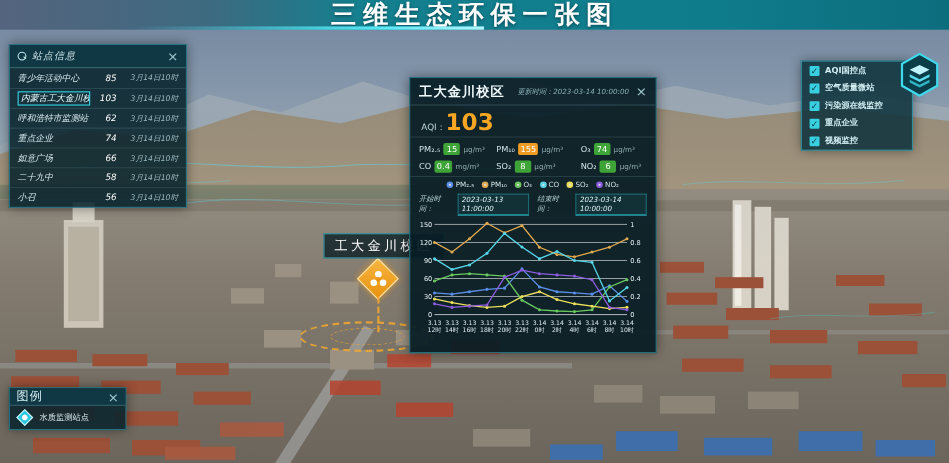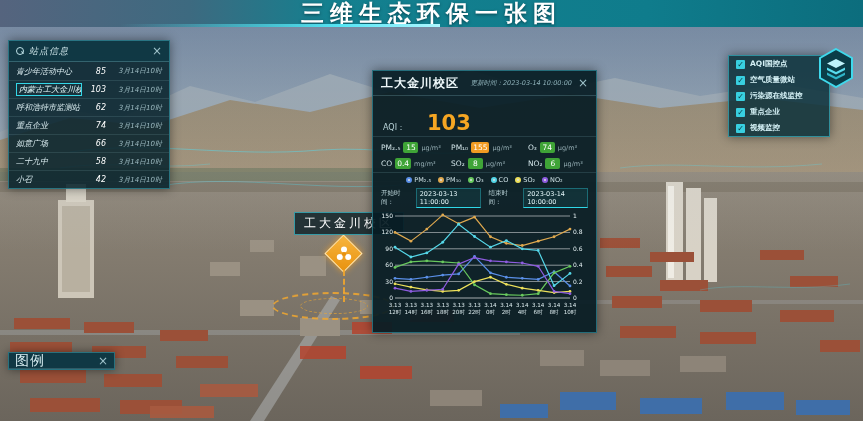--- a/index.html
+++ b/index.html
@@ -44,37 +44,37 @@
   .st-val { font-size:8px; color:#ffffff; width:20px; text-align:right; }
   .st-time { font-size:7px; color:#9cbac1; width:52px; text-align:right; }
 
   
   .popup { left:372px; top:70px; width:225px; z-index:25; padding-bottom:4px;
            background:rgba(6,28,36,0.93); }
   .pu-header { height:25px; display:flex; align-items:center; padding:0 8px; gap:6px;
                border-bottom:1px solid rgba(120,170,180,0.3); }
   .pu-title { font-size:12px; font-weight:bold; color:#eef8fa; letter-spacing:1px; }
   .pu-update { flex:1; text-align:right; font-size:6.5px; color:#8fb2ba;font-style:italic; }
-  .aqi-row { display:flex; align-items:baseline; gap:22px; padding:3px 10px 1px;
-             border-bottom:1px solid rgba(120,170,180,0.2);margin-top:12px; }
+  .aqi-row { display:flex; align-items:baseline; gap:0; padding:3px 10px 1px;
+             border-bottom:1px solid rgba(120,170,180,0.2); }
   .aqi-label { font-size:8px; color:#b9d3d8; }
   .aqi-value { font-size:21px; font-weight:bold; color:#f6a623; }
   .poll-grid { display:grid; grid-template-columns:1.05fr 1.15fr 0.9fr; row-gap:5px;
                padding:5px 8px 3px; border-bottom:1px solid rgba(120,170,180,0.2); }
   .poll-cell { display:flex; align-items:center; gap:3px; }
   .p-name { font-size:7.5px; color:#d2e4e8; }
   .p-badge { min-width:15px; text-align:center; font-size:7.5px; font-weight:normal; color:#fff;
              border-radius:2px; padding:1px 2px; }
   .p-badge.good { background:#3fa437; }
   .p-badge.moderate { background:#f09b22; }
   .p-unit { font-size:6.5px; color:#93acb2; }
   .legend-row { display:flex; justify-content:center; gap:7px; padding:3px 4px 1px; }
   .lg-item { display:flex; align-items:center; gap:2px; font-size:6.5px; color:#cfe2e6; }
   .lg-dot { width:6px; height:6px; border-radius:50%; border:2px solid; background:rgba(255,255,255,0.85); }
-  .time-row { display:flex; gap:8px; padding:3px 8px 2px; align-items:center; }
+  .time-row { display:flex; gap:8px; padding:3px 8px 2px; align-items:center;font-style:italic; }
   .t-label { font-size:6.5px; color:#bdd6db; }
   .t-value { font-size:6.5px; color:#e4f6f9; background:rgba(47,216,232,0.08);
              border:1px solid rgba(47,216,232,0.35); border-bottom:1px solid #2fd8e8;
              padding:1px 3px; }
   .axis-title { text-align:right; font-size:6.5px; color:#b9ccd1; padding:1px 10px 0; }
   #chart { padding:0 2px; }
 
   
   .layer-panel { left:728px; top:55px; width:102px; z-index:20;
                  background:rgba(10,48,58,0.85); border:1px solid rgba(64,210,228,0.55); }
@@ -86,21 +86,21 @@
   .layer-item { display:flex; align-items:center; gap:5px; padding:3px 7px; cursor:pointer; }
   .chk { width:9px; height:9px; background:#38cfe0; border-radius:1px; color:#06343d;
          font-size:8px; line-height:9px; text-align:center; font-weight:bold; }
   .layer-label { font-size:7.5px; color:#d4f0f5;font-weight:bold; }
   .hex-icon { position:absolute; left:818px; top:48px; z-index:21; width:36px; height:40px; cursor:pointer; }
 
   
   .legend-panel { left:8px; top:352px; width:107px; z-index:20; }
   .lgp-header { display:flex; align-items:center; height:16px; padding:0 6px;
                 border-bottom:1px solid rgba(120,170,180,0.3); background:rgba(16,58,70,0.9); }
-  .lgp-title { flex:1; font-size:14px; color:#d6ecf0; letter-spacing:1px; }
+  .lgp-title { flex:1; font-size:11px; color:#d6ecf0; letter-spacing:1px; }
   .lgp-item { display:flex; align-items:center; gap:8px; padding:5px 8px; cursor:pointer; }
   .diamond { width:11px; height:11px; transform:rotate(45deg); border:1px solid rgba(255,255,255,0.8);
              display:flex; align-items:center; justify-content:center; }
   .diamond i { width:5px; height:5px; background:#fff; border-radius:50%; display:block; }
   .lgp-label { font-size:7.5px; color:#d8ecf0; }
 
   
   .marker-label { position:absolute; left:294px; top:212px; z-index:5; padding:2px 9px;
                   background:rgba(8,28,36,0.78); border:1px solid rgba(64,210,228,0.65);
                   color:#fff; font-size:12px; letter-spacing:3px; white-space:nowrap; }
@@ -281,21 +281,21 @@
         <span class="st-val">66</span>
         <span class="st-time">3月14日10时</span>
       </div>
       <div class="station-row">
         <span class="st-name">二十九中</span>
         <span class="st-val">58</span>
         <span class="st-time">3月14日10时</span>
       </div>
       <div class="station-row">
         <span class="st-name">小召</span>
-        <span class="st-val">42</span>
+        <span class="st-val">56</span>
         <span class="st-time">3月14日10时</span>
       </div>
     </div>
 </div>
 
 <div class="panel popup">
   <div class="pu-header">
     <span class="pu-title">工大金川校区</span>
     <span class="pu-update">
       <span>更新时间：</span><span>2023-03-14 10:00:00</span>
@@ -514,14 +514,20 @@
     <path d="M9,24.5 L18,29 L27,24.5 L27,27 L18,31.5 L9,27 Z" fill="#2fb4c8"></path>
   </svg>
 </div>
 
 <div class="panel legend-panel">
   <div class="lgp-header">
     <span class="lgp-title">图例</span>
     <span class="close-x">×</span>
   </div>
   <div id="legend-items">
+      <div class="lgp-item">
+        <span class="diamond" style="background: rgb(41, 200, 224);">
+          <i></i>
+        </span>
+        <span class="lgp-label">水质监测站点</span>
+      </div>
     </div>
 </div>
 
 </body></html>

